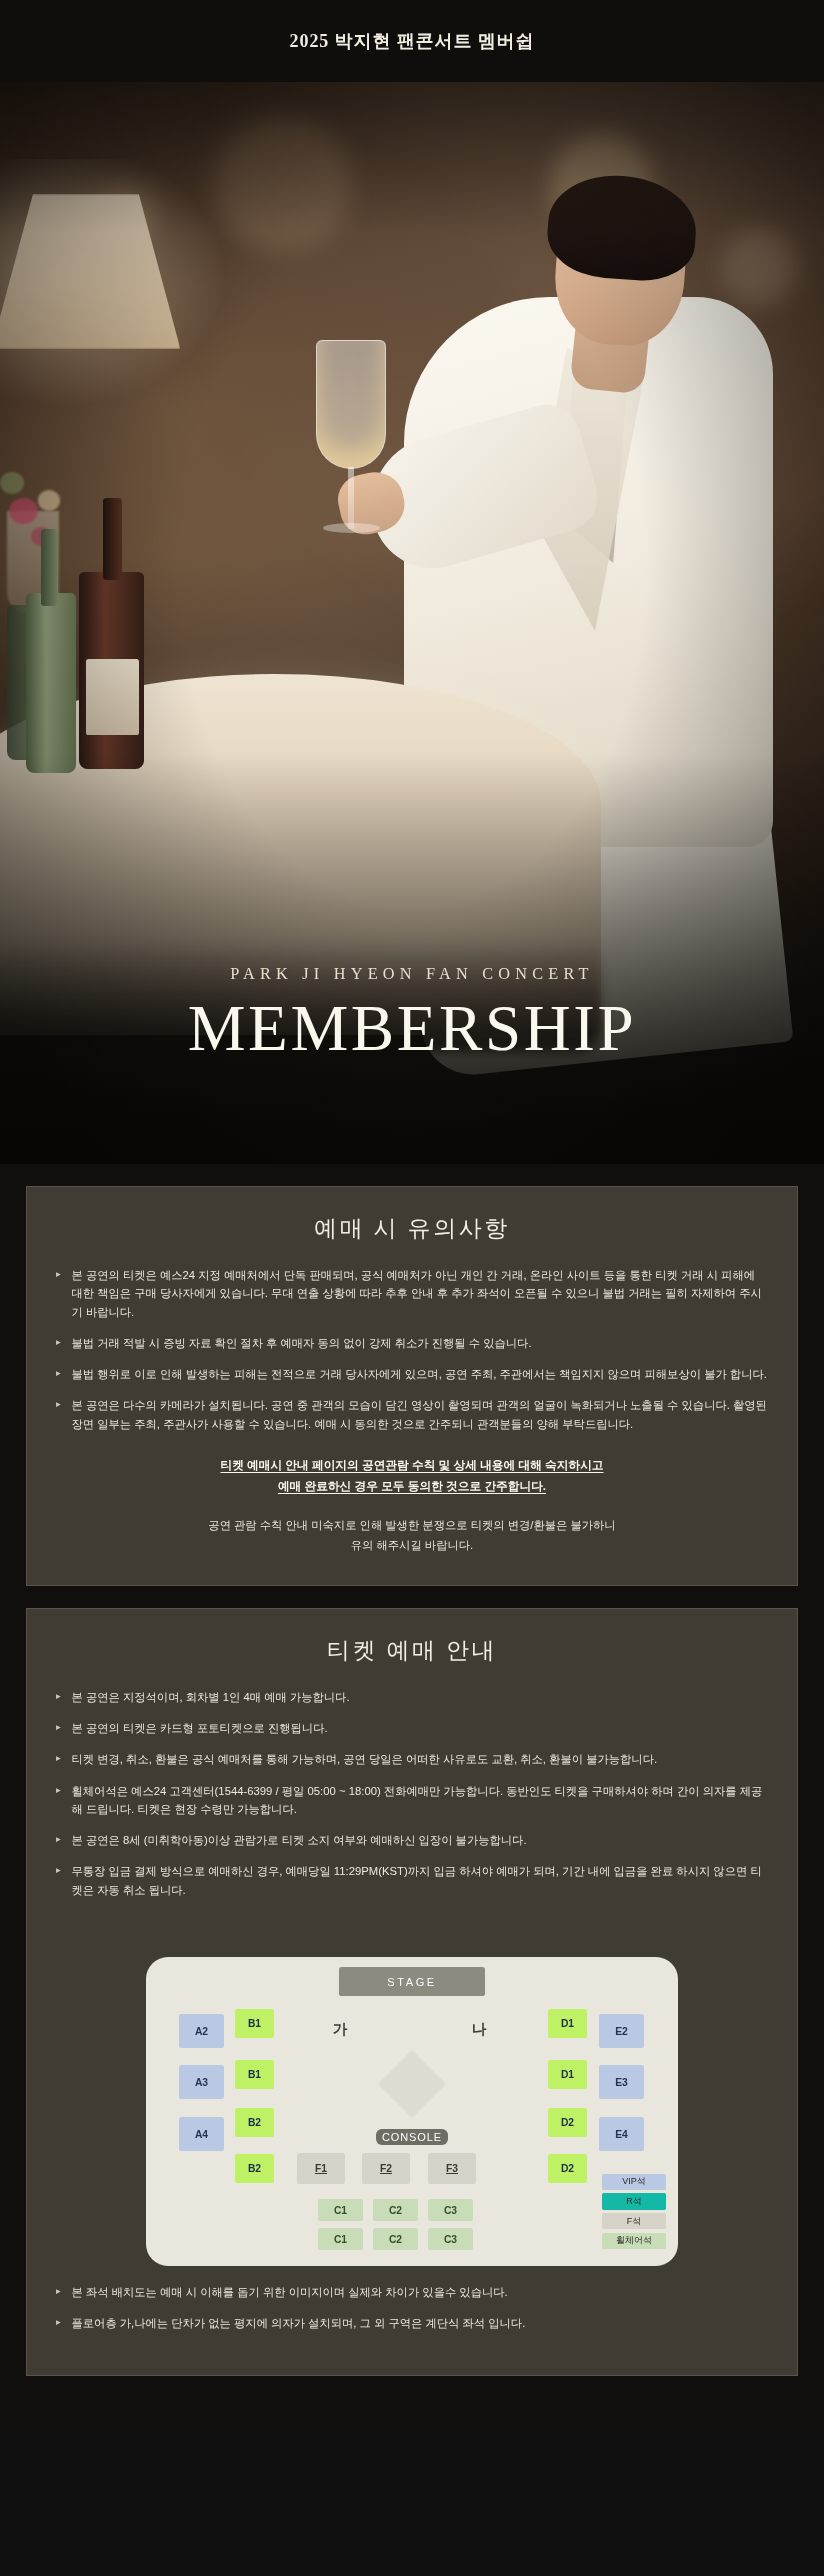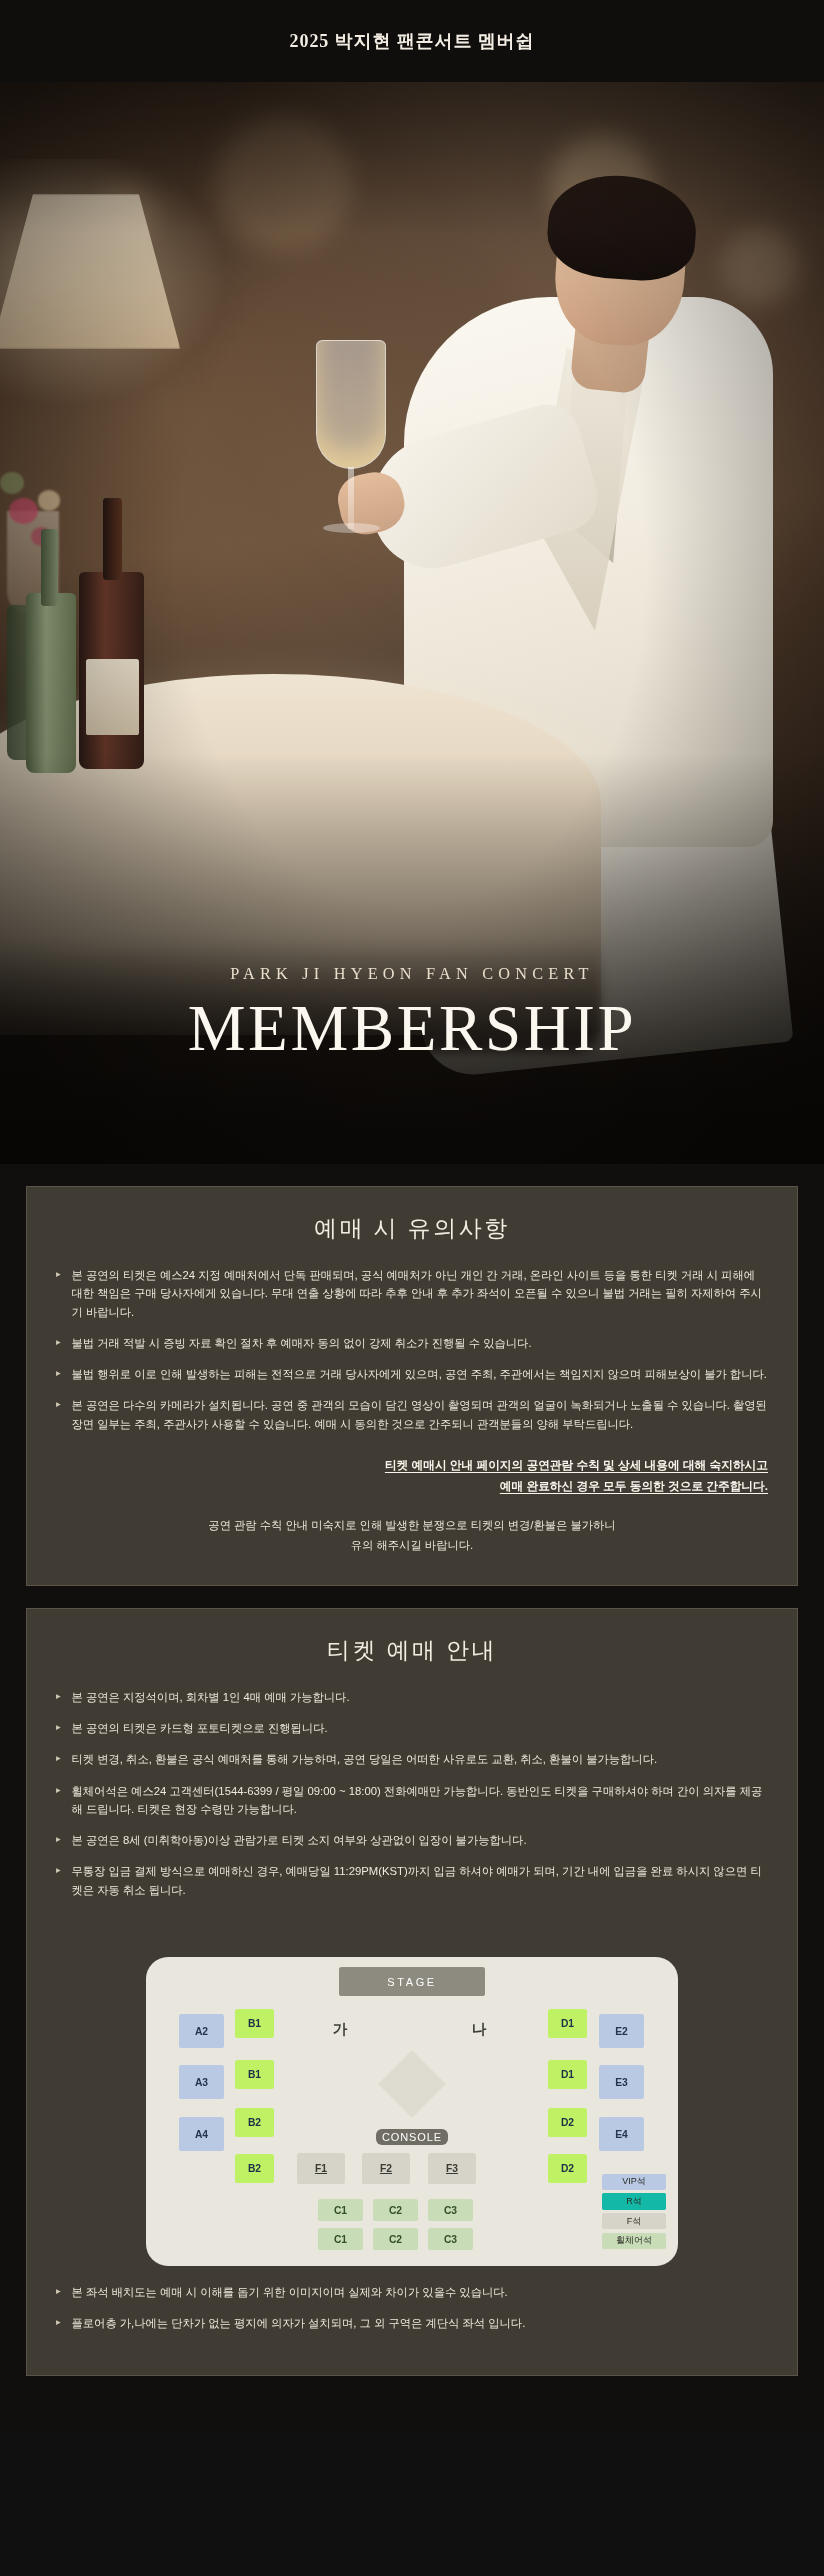--- a/index.html
+++ b/index.html
@@ -276,21 +276,21 @@
     line-height: 1.62;
   }
   ul.notes > li::before {
     content: "▸";
     position: absolute;
     left: 0; top: 0;
     color: #cfc6b4;
     font-size: 9.4px;
   }
   .emph {
-    text-align: right;
+    text-align: center;
     color: #fbf7ee;
     font-size: 11.7px;
     line-height: 1.75;
     margin-top: 22px;
     font-weight: bold;
   }
   .emph .u { text-decoration: underline; text-underline-offset: 3.4px; }
   .emph2 {
     text-align: center;
     color: #efe9de;
@@ -454,22 +454,22 @@
         <span>유의 해주시길 바랍니다.</span>
       </div>
     </div>
 
     <div class="card">
       <div class="card-title">티켓 예매 안내</div>
       <ul class="notes">
         <li>본 공연은 지정석이며, 회차별 1인 4매 예매 가능합니다.</li>
         <li>본 공연의 티켓은 카드형 포토티켓으로 진행됩니다.</li>
         <li>티켓 변경, 취소, 환불은 공식 예매처를 통해 가능하며, 공연 당일은 어떠한 사유로도 교환, 취소, 환불이 불가능합니다.</li>
-        <li>휠체어석은 예스24 고객센터(1544-6399 / 평일 09:00 ~ 18:00) 전화예매만 가능합니다. 동반인도 티켓을 구매하셔야 하며 간이 의자를 제공해 드립니다. 티켓은 현장 수령만 가능합니다.</li>
-        <li>본 공연은 8세 (미취학아동)이상 관람가로 티켓 소지 여부와 상관없이 입장이 불가능합니다.</li>
+        <li>휠체어석은 예스24 고객센터(1544-6399 / 평일 05:00 ~ 18:00) 전화예매만 가능합니다. 동반인도 티켓을 구매하셔야 하며 간이 의자를 제공해 드립니다. 티켓은 현장 수령만 가능합니다.</li>
+        <li>본 공연은 8세 (미취학아동)이상 관람가로 티켓 소지 여부와 예매하신 입장이 불가능합니다.</li>
         <li>무통장 입금 결제 방식으로 예매하신 경우, 예매당일 11:29PM(KST)까지 입금 하셔야 예매가 되며, 기간 내에 입금을 완료 하시지 않으면 티켓은 자동 취소 됩니다.</li>
       </ul>
 
       <div class="seatmap-wrap">
         <div class="seatmap">
           <div class="stage">STAGE</div>
 
           <div class="blk blue" style="left:33px;  top:57px;  width:45px; height:34px;">A2</div>
           <div class="blk blue" style="left:33px;  top:108px; width:45px; height:34px;">A3</div>
           <div class="blk blue" style="left:33px;  top:160px; width:45px; height:34px;">A4</div>

